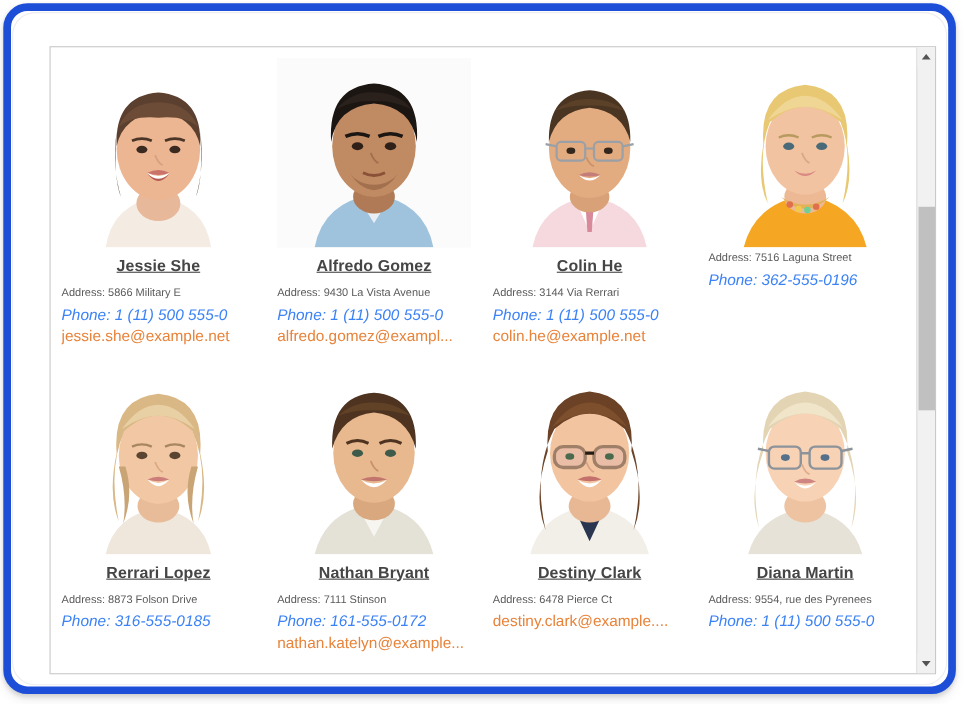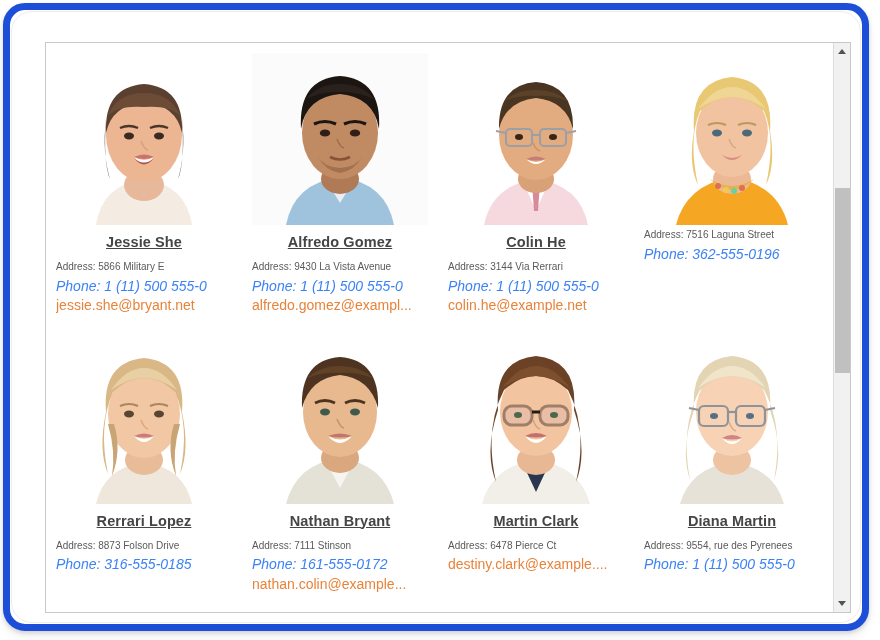--- a/index.html
+++ b/index.html
@@ -184,21 +184,21 @@
               <path d="M94 75 Q103 71 112 75" stroke="#4a3527" stroke-width="2.4" fill="none"></path>
               <path d="M78 104 Q88 110 98 104 Q88 117 78 104 Z" fill="#ffffff"></path>
               <path d="M78 104 Q88 99 98 104 Q88 108 78 104 Z" fill="#c9736b"></path>
               <path d="M78 105 Q88 118 98 105 Q88 114 78 105 Z" fill="#b3584f"></path>
               <path d="M85 88 Q88 96 92 97" stroke="#d89f80" stroke-width="1.6" fill="none"></path>
             </svg>
           </div>
           <a class="contact-name">Jessie She</a>
           <div class="field-line">Address: 5866 Military E</div>
           <div class="field-phone">Phone: 1 (11) 500 555-0</div>
-          <a class="field-email">jessie.she@bryant.net</a>
+          <a class="field-email">jessie.she@example.net</a>
         </div>
 
         <div class="contact-card">
           <div class="photo-frame" style="background:#fafafa;">
             <svg width="176" height="172" viewBox="0 0 176 172">
               <rect width="176" height="172" fill="#fbfbfb"></rect>
               <path d="M34 172 Q42 130 88 124 Q134 130 142 172 Z" fill="#9fc3dd"></path>
               <path d="M72 124 L88 150 L104 124 Q88 134 72 124 Z" fill="#e8eef3"></path>
               <ellipse cx="88" cy="126" rx="19" ry="15" fill="#b07a56"></ellipse>
               <ellipse cx="88" cy="80" rx="38" ry="46" fill="#c08a63"></ellipse>
@@ -314,21 +314,21 @@
               <path d="M63 71 Q73 66 83 71" stroke="#4e3420" stroke-width="2.8" fill="none"></path>
               <path d="M93 71 Q103 66 113 71" stroke="#4e3420" stroke-width="2.8" fill="none"></path>
               <path d="M76 104 Q88 111 100 104 Q88 118 76 104 Z" fill="#ffffff"></path>
               <path d="M76 104 Q88 99 100 104 Q88 107 76 104 Z" fill="#c2756c"></path>
               <path d="M85 87 Q88 95 92 96" stroke="#c99268" stroke-width="1.6" fill="none"></path>
             </svg>
           </div>
           <a class="contact-name">Nathan Bryant</a>
           <div class="field-line">Address: 7111 Stinson</div>
           <div class="field-phone">Phone: 161-555-0172</div>
-          <a class="field-email">nathan.colin@example...</a>
+          <a class="field-email">nathan.katelyn@example...</a>
         </div>
 
         <div class="contact-card">
           <div class="photo-frame">
             <svg width="176" height="172" viewBox="0 0 176 172">
               <rect width="176" height="172" fill="#ffffff"></rect>
               <path d="M34 172 Q44 134 88 128 Q132 134 142 172 Z" fill="#f2efe9"></path>
               <path d="M74 130 L88 160 L102 130 Q88 142 74 130 Z" fill="#2a3550"></path>
               <ellipse cx="88" cy="128" rx="19" ry="15" fill="#e8b894"></ellipse>
               <ellipse cx="88" cy="80" rx="36" ry="44" fill="#f2c4a0"></ellipse>
@@ -337,21 +337,21 @@
               <rect x="56" y="74" width="28" height="19" rx="8" fill="#e0b4b0" opacity="0.4" stroke="#241a14" stroke-width="3"></rect>
               <rect x="92" y="74" width="28" height="19" rx="8" fill="#e0b4b0" opacity="0.4" stroke="#241a14" stroke-width="3"></rect>
               <line x1="84" y1="80" x2="92" y2="80" stroke="#241a14" stroke-width="3"></line>
               <ellipse cx="70" cy="83" rx="4" ry="3" fill="#4a6a4e"></ellipse>
               <ellipse cx="106" cy="83" rx="4" ry="3" fill="#4a6a4e"></ellipse>
               <path d="M77 104 Q88 111 99 104 Q88 118 77 104 Z" fill="#ffffff"></path>
               <path d="M77 104 Q88 98 99 104 Q88 107 77 104 Z" fill="#c4706c"></path>
               <path d="M85 88 Q88 96 92 97" stroke="#d9a184" stroke-width="1.6" fill="none"></path>
             </svg>
           </div>
-          <a class="contact-name">Martin Clark</a>
+          <a class="contact-name">Destiny Clark</a>
           <div class="field-line">Address: 6478 Pierce Ct</div>
           <a class="field-email">destiny.clark@example....</a>
         </div>
 
         <div class="contact-card">
           <div class="photo-frame">
             <svg width="176" height="172" viewBox="0 0 176 172">
               <rect width="176" height="172" fill="#ffffff"></rect>
               <path d="M36 172 Q46 136 88 130 Q130 136 140 172 Z" fill="#e7e2d8"></path>
               <ellipse cx="88" cy="128" rx="19" ry="15" fill="#eec3a2"></ellipse>

